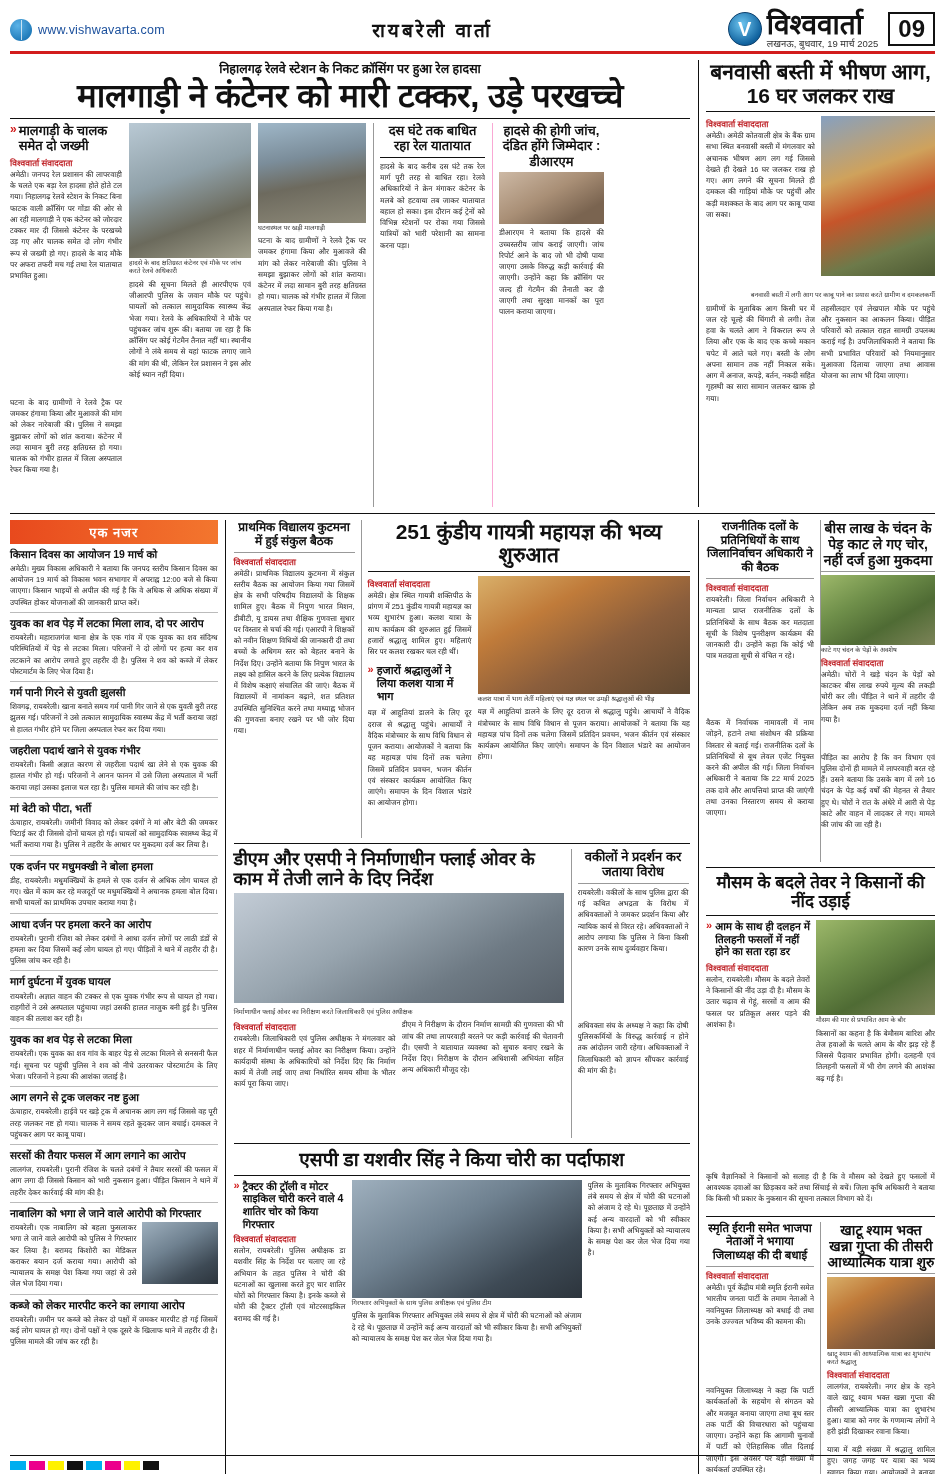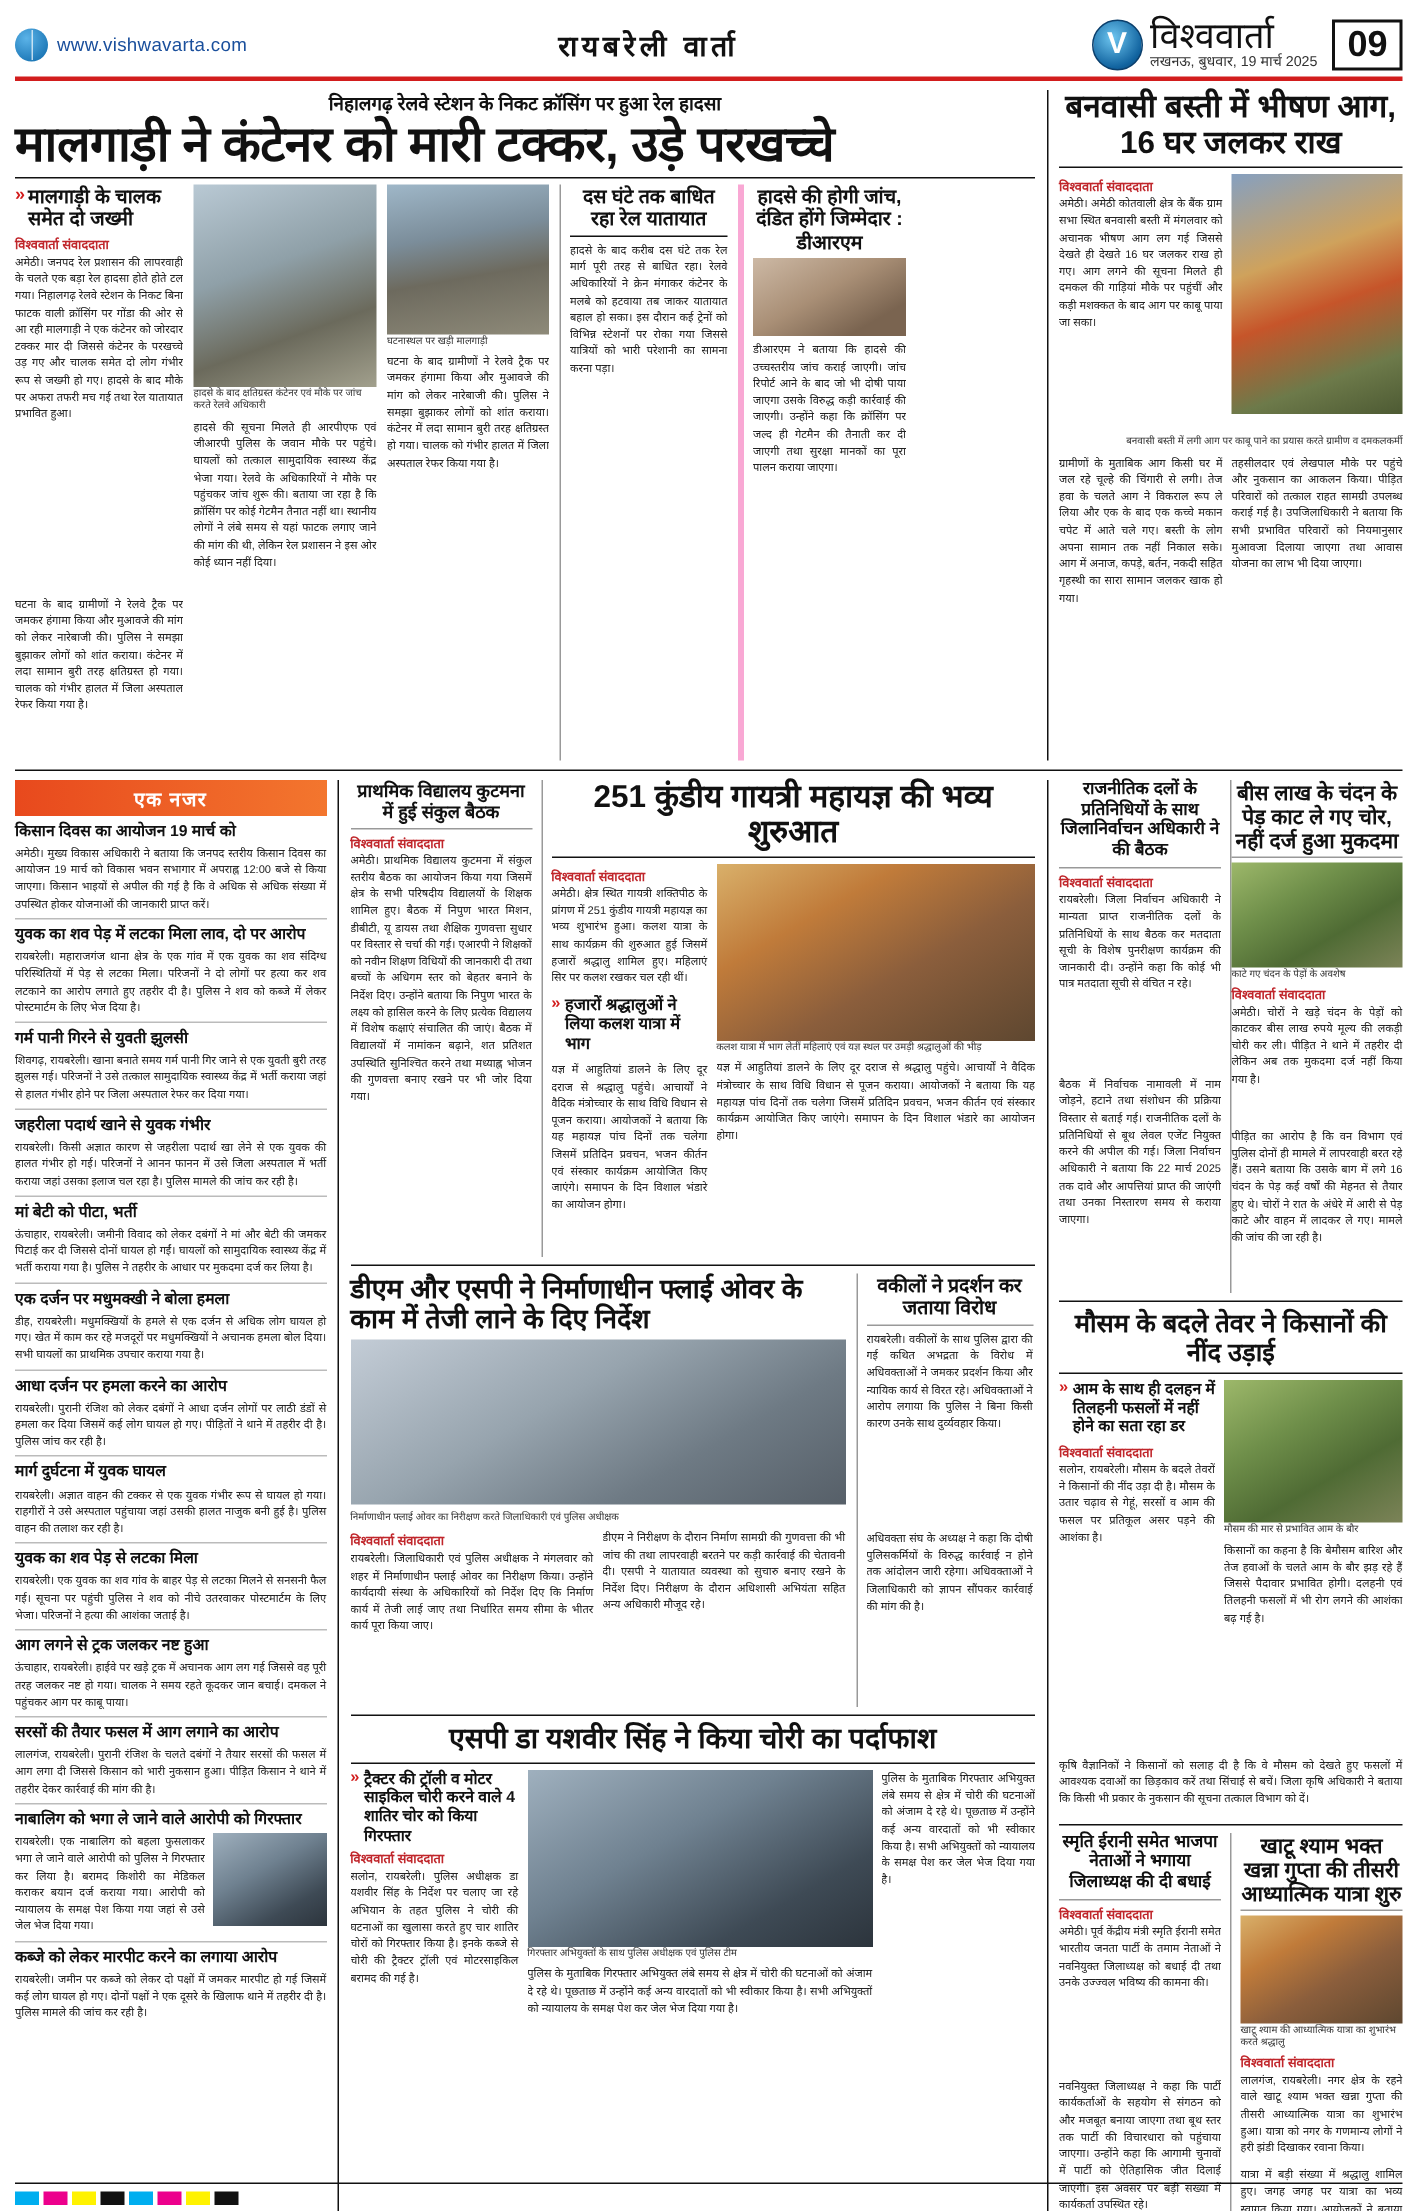--- a/index.html
+++ b/index.html
@@ -28,21 +28,21 @@
   .mh-center { flex: 1; text-align: center; font-size: 19px; font-weight: bold; letter-spacing: 3px; }
   .mh-right { width: 330px; display: flex; align-items: center; justify-content: flex-end; gap: 10px; }
   .logo-wrap { display: flex; align-items: center; gap: 5px; }
   .logo-mark {
     width: 34px; height: 34px; border-radius: 50%;
     background: radial-gradient(circle at 40% 35%, #6ec6f0, #11639f 70%, #0b3f6c);
     position: relative; display: flex; align-items: center; justify-content: center;
     color: #fff; font-weight: bold; font-size: 20px; border: 1px solid #0b3f6c;
   }
   .logo-txt { line-height: 1.05; }
-  .logo-title { font-size: 24px; font-weight: normal; }
+  .logo-title { font-size: 28px; font-weight: bold; }
   .logo-sub { font-size: 9.5px; color: #333; }
   .pagenum {
     border: 2px solid #111; font-size: 24px; font-weight: bold;
     padding: 0 8px; line-height: 30px; min-width: 46px; text-align: center;
   }
 
   
   .kicker { font-size: 12.5px; font-weight: bold; text-align: center; color: #111; }
   .headline-xl { font-size: 33px; font-weight: bold; line-height: 1.05; letter-spacing: -.3px; }
   .headline-lg { font-size: 21px; font-weight: bold; line-height: 1.12; }
@@ -115,21 +115,21 @@
         </span>
       </div>
       <div class="pagenum">09</div>
     </div>
   </div>
 
   <div class="top-area">
 
     <div class="left-top">
       <div class="kicker">निहालगढ़ रेलवे स्टेशन के निकट क्रॉसिंग पर हुआ रेल हादसा</div>
-      <div class="headline-xl" style="text-align:left;margin:2px 0 4px;">मालगाड़ी ने कंटेनर को मारी टक्कर, उड़े परखच्चे</div>
+      <div class="headline-xl" style="text-align:center;margin:2px 0 4px;">मालगाड़ी ने कंटेनर को मारी टक्कर, उड़े परखच्चे</div>
       <div class="rule" style="margin-bottom:4px"></div>
 
       <div style="display:flex;gap:7px;">
 
         <div style="width:112px">
           <div style="display:flex;gap:2px;margin-bottom:3px">
             <span class="bullet-red" style="font-size:12px;line-height:1">»</span>
             <span class="headline-sm">मालगाड़ी के चालक समेत दो जख्मी</span>
           </div>
           <div class="byline">विश्ववार्ता संवाददाता</div>
@@ -147,21 +147,21 @@
           <div class="photo img-train" style="height:100px"></div>
           <div class="cap">घटनास्थल पर खड़ी मालगाड़ी</div>
           <div class="body-txt" style="height:215px;margin-top:3px">घटना के बाद ग्रामीणों ने रेलवे ट्रैक पर जमकर हंगामा किया और मुआवजे की मांग को लेकर नारेबाजी की। पुलिस ने समझा बुझाकर लोगों को शांत कराया। कंटेनर में लदा सामान बुरी तरह क्षतिग्रस्त हो गया। चालक को गंभीर हालत में जिला अस्पताल रेफर किया गया है।</div>
         </div>
 
         <div style="width:112px;border-left:1px solid #999;padding-left:6px">
           <div class="headline-sm" style="text-align:center;border-bottom:1px solid #111;padding-bottom:3px">दस घंटे तक बाधित रहा रेल यातायात</div>
           <div class="body-txt" style="height:300px;margin-top:3px">हादसे के बाद करीब दस घंटे तक रेल मार्ग पूरी तरह से बाधित रहा। रेलवे अधिकारियों ने क्रेन मंगाकर कंटेनर के मलबे को हटवाया तब जाकर यातायात बहाल हो सका। इस दौरान कई ट्रेनों को विभिन्न स्टेशनों पर रोका गया जिससे यात्रियों को भारी परेशानी का सामना करना पड़ा।</div>
         </div>
 
-        <div style="width:112px;border-left:4px solid #f9a8d4;padding-left:6px">
+        <div style="width:112px;border-left:1px solid #f9a8d4;padding-left:6px">
           <div class="headline-sm" style="text-align:center">हादसे की होगी जांच, दंडित होंगे जिम्मेदार : डीआरएम</div>
           <div class="photo img-portrait" style="height:52px;margin:3px 0"></div>
           <div class="body-txt" style="height:245px">डीआरएम ने बताया कि हादसे की उच्चस्तरीय जांच कराई जाएगी। जांच रिपोर्ट आने के बाद जो भी दोषी पाया जाएगा उसके विरुद्ध कड़ी कार्रवाई की जाएगी। उन्होंने कहा कि क्रॉसिंग पर जल्द ही गेटमैन की तैनाती कर दी जाएगी तथा सुरक्षा मानकों का पूरा पालन कराया जाएगा।</div>
         </div>
       </div>
     </div>
 
     <div class="right-top">
       <div class="headline-lg" style="text-align:center">बनवासी बस्ती में भीषण आग, 16 घर जलकर राख</div>
       <div class="rule" style="margin:4px 0"></div>

